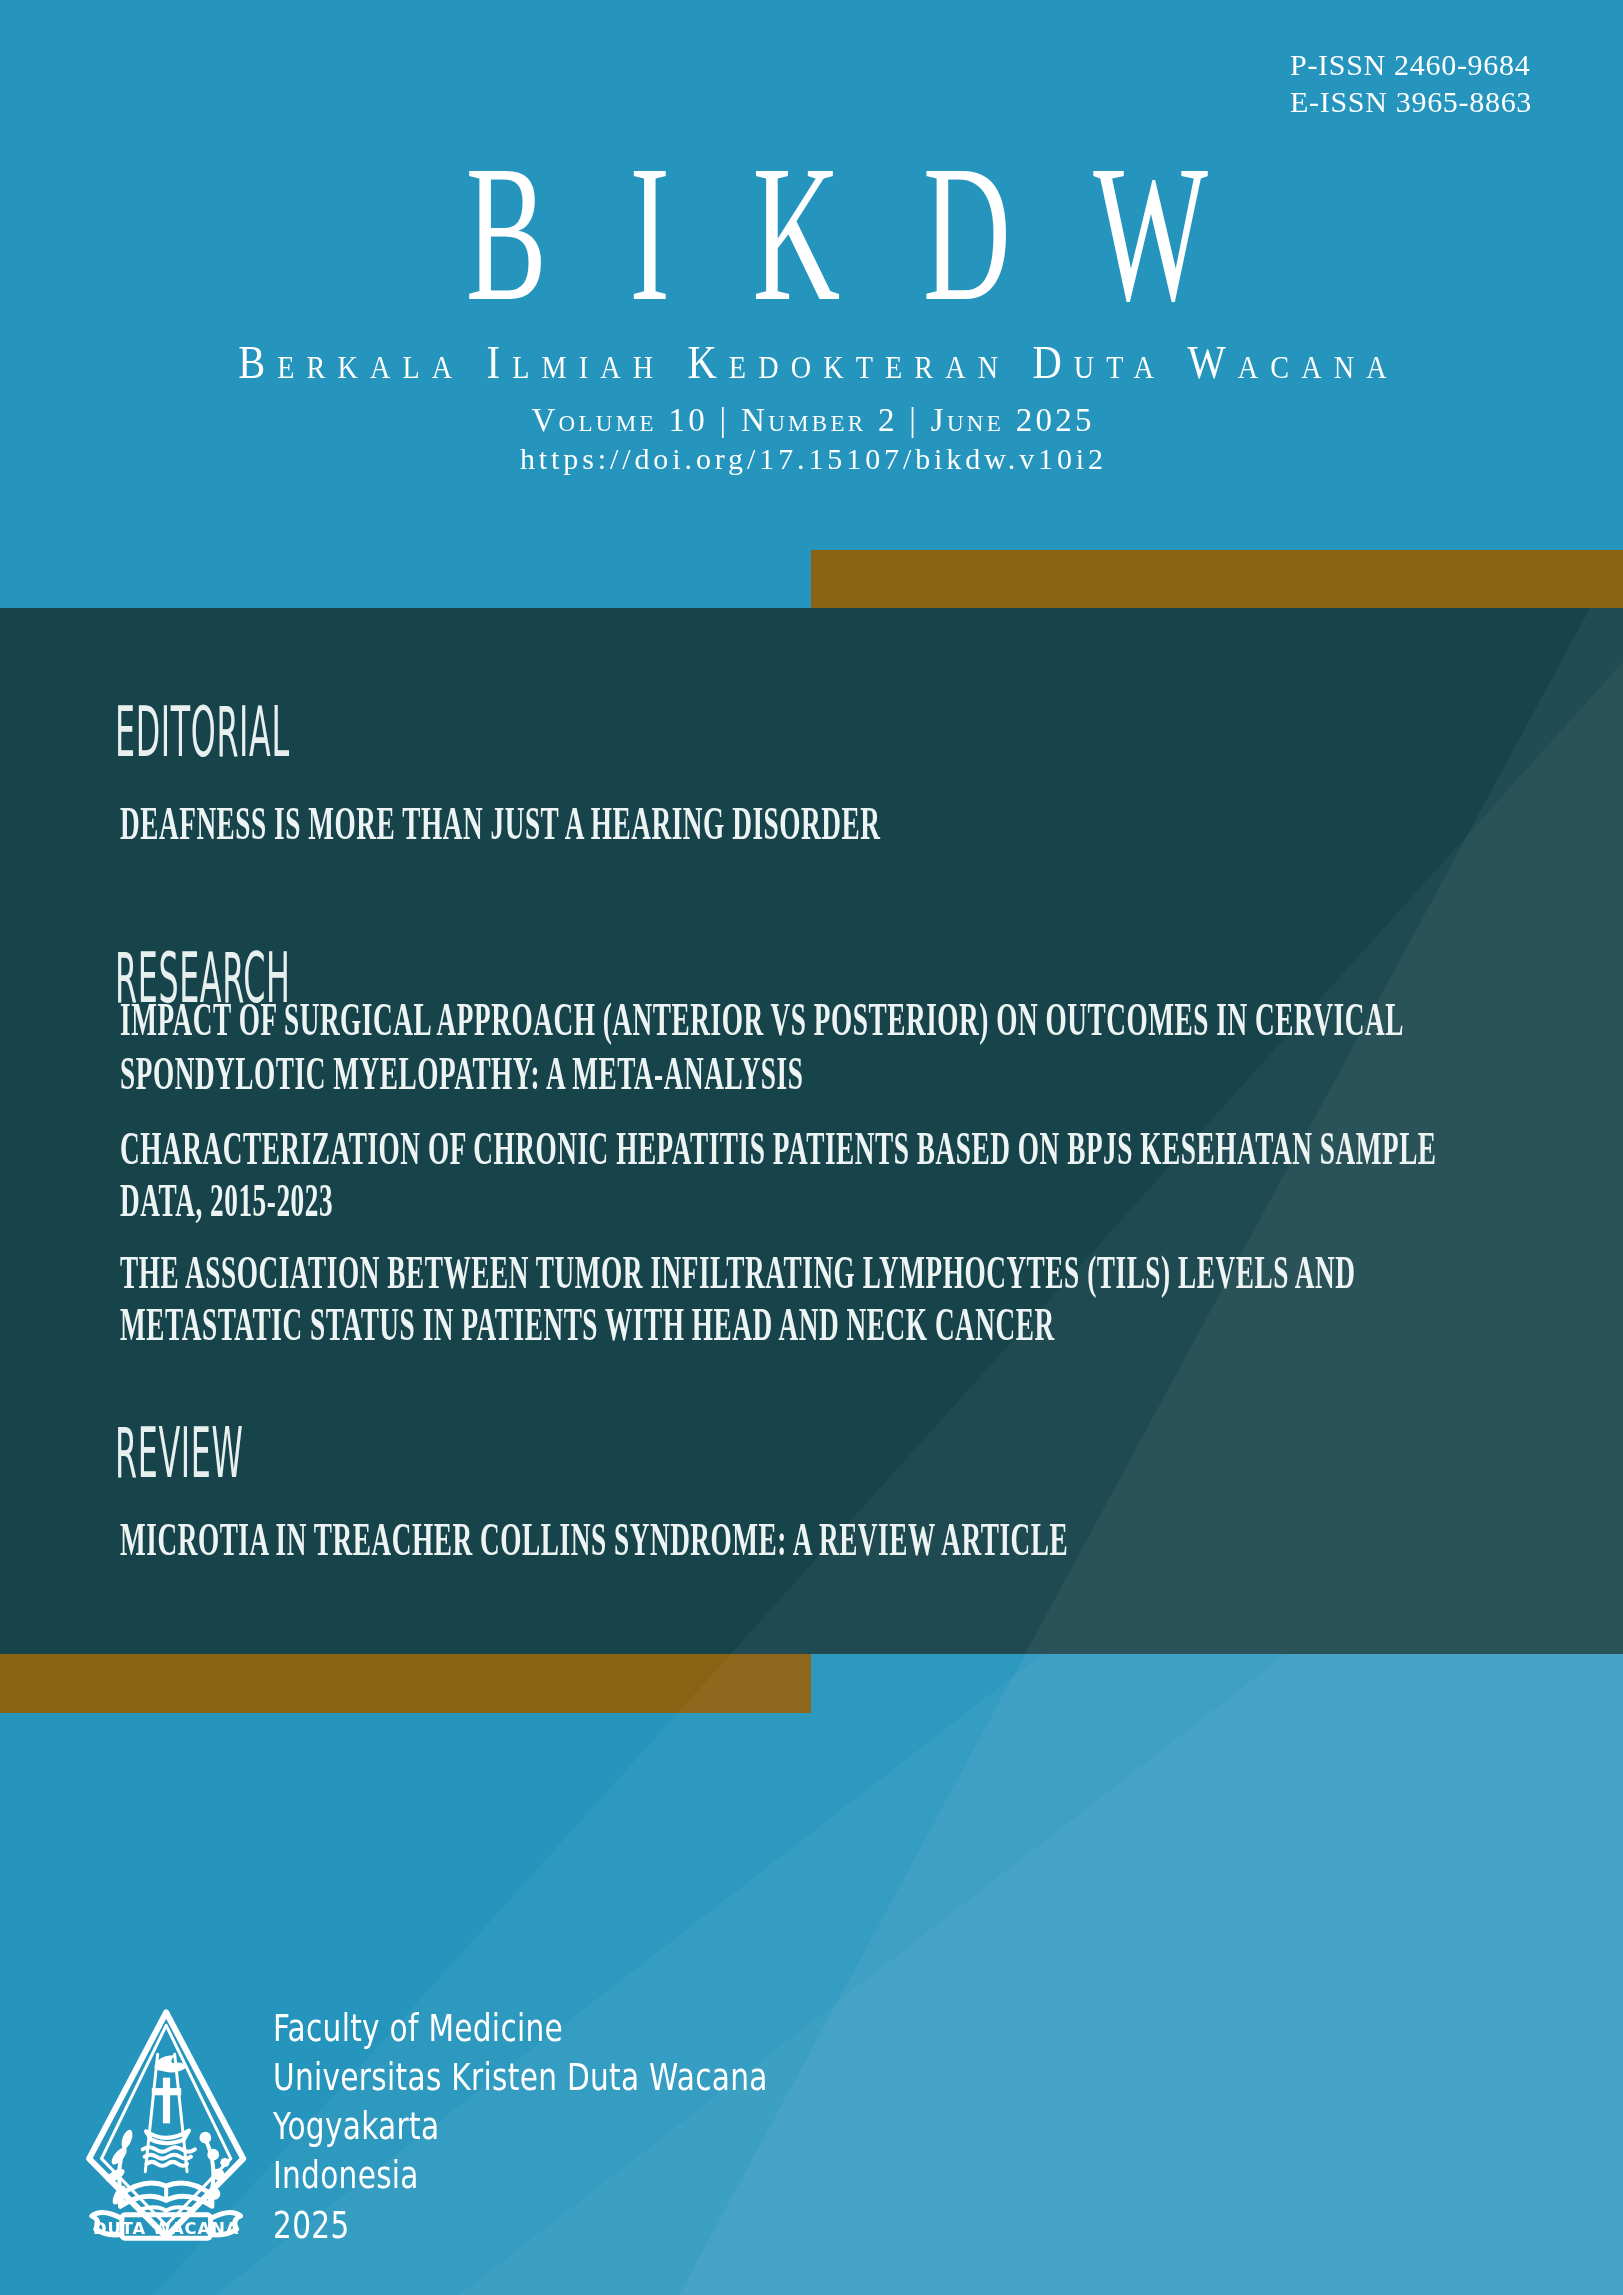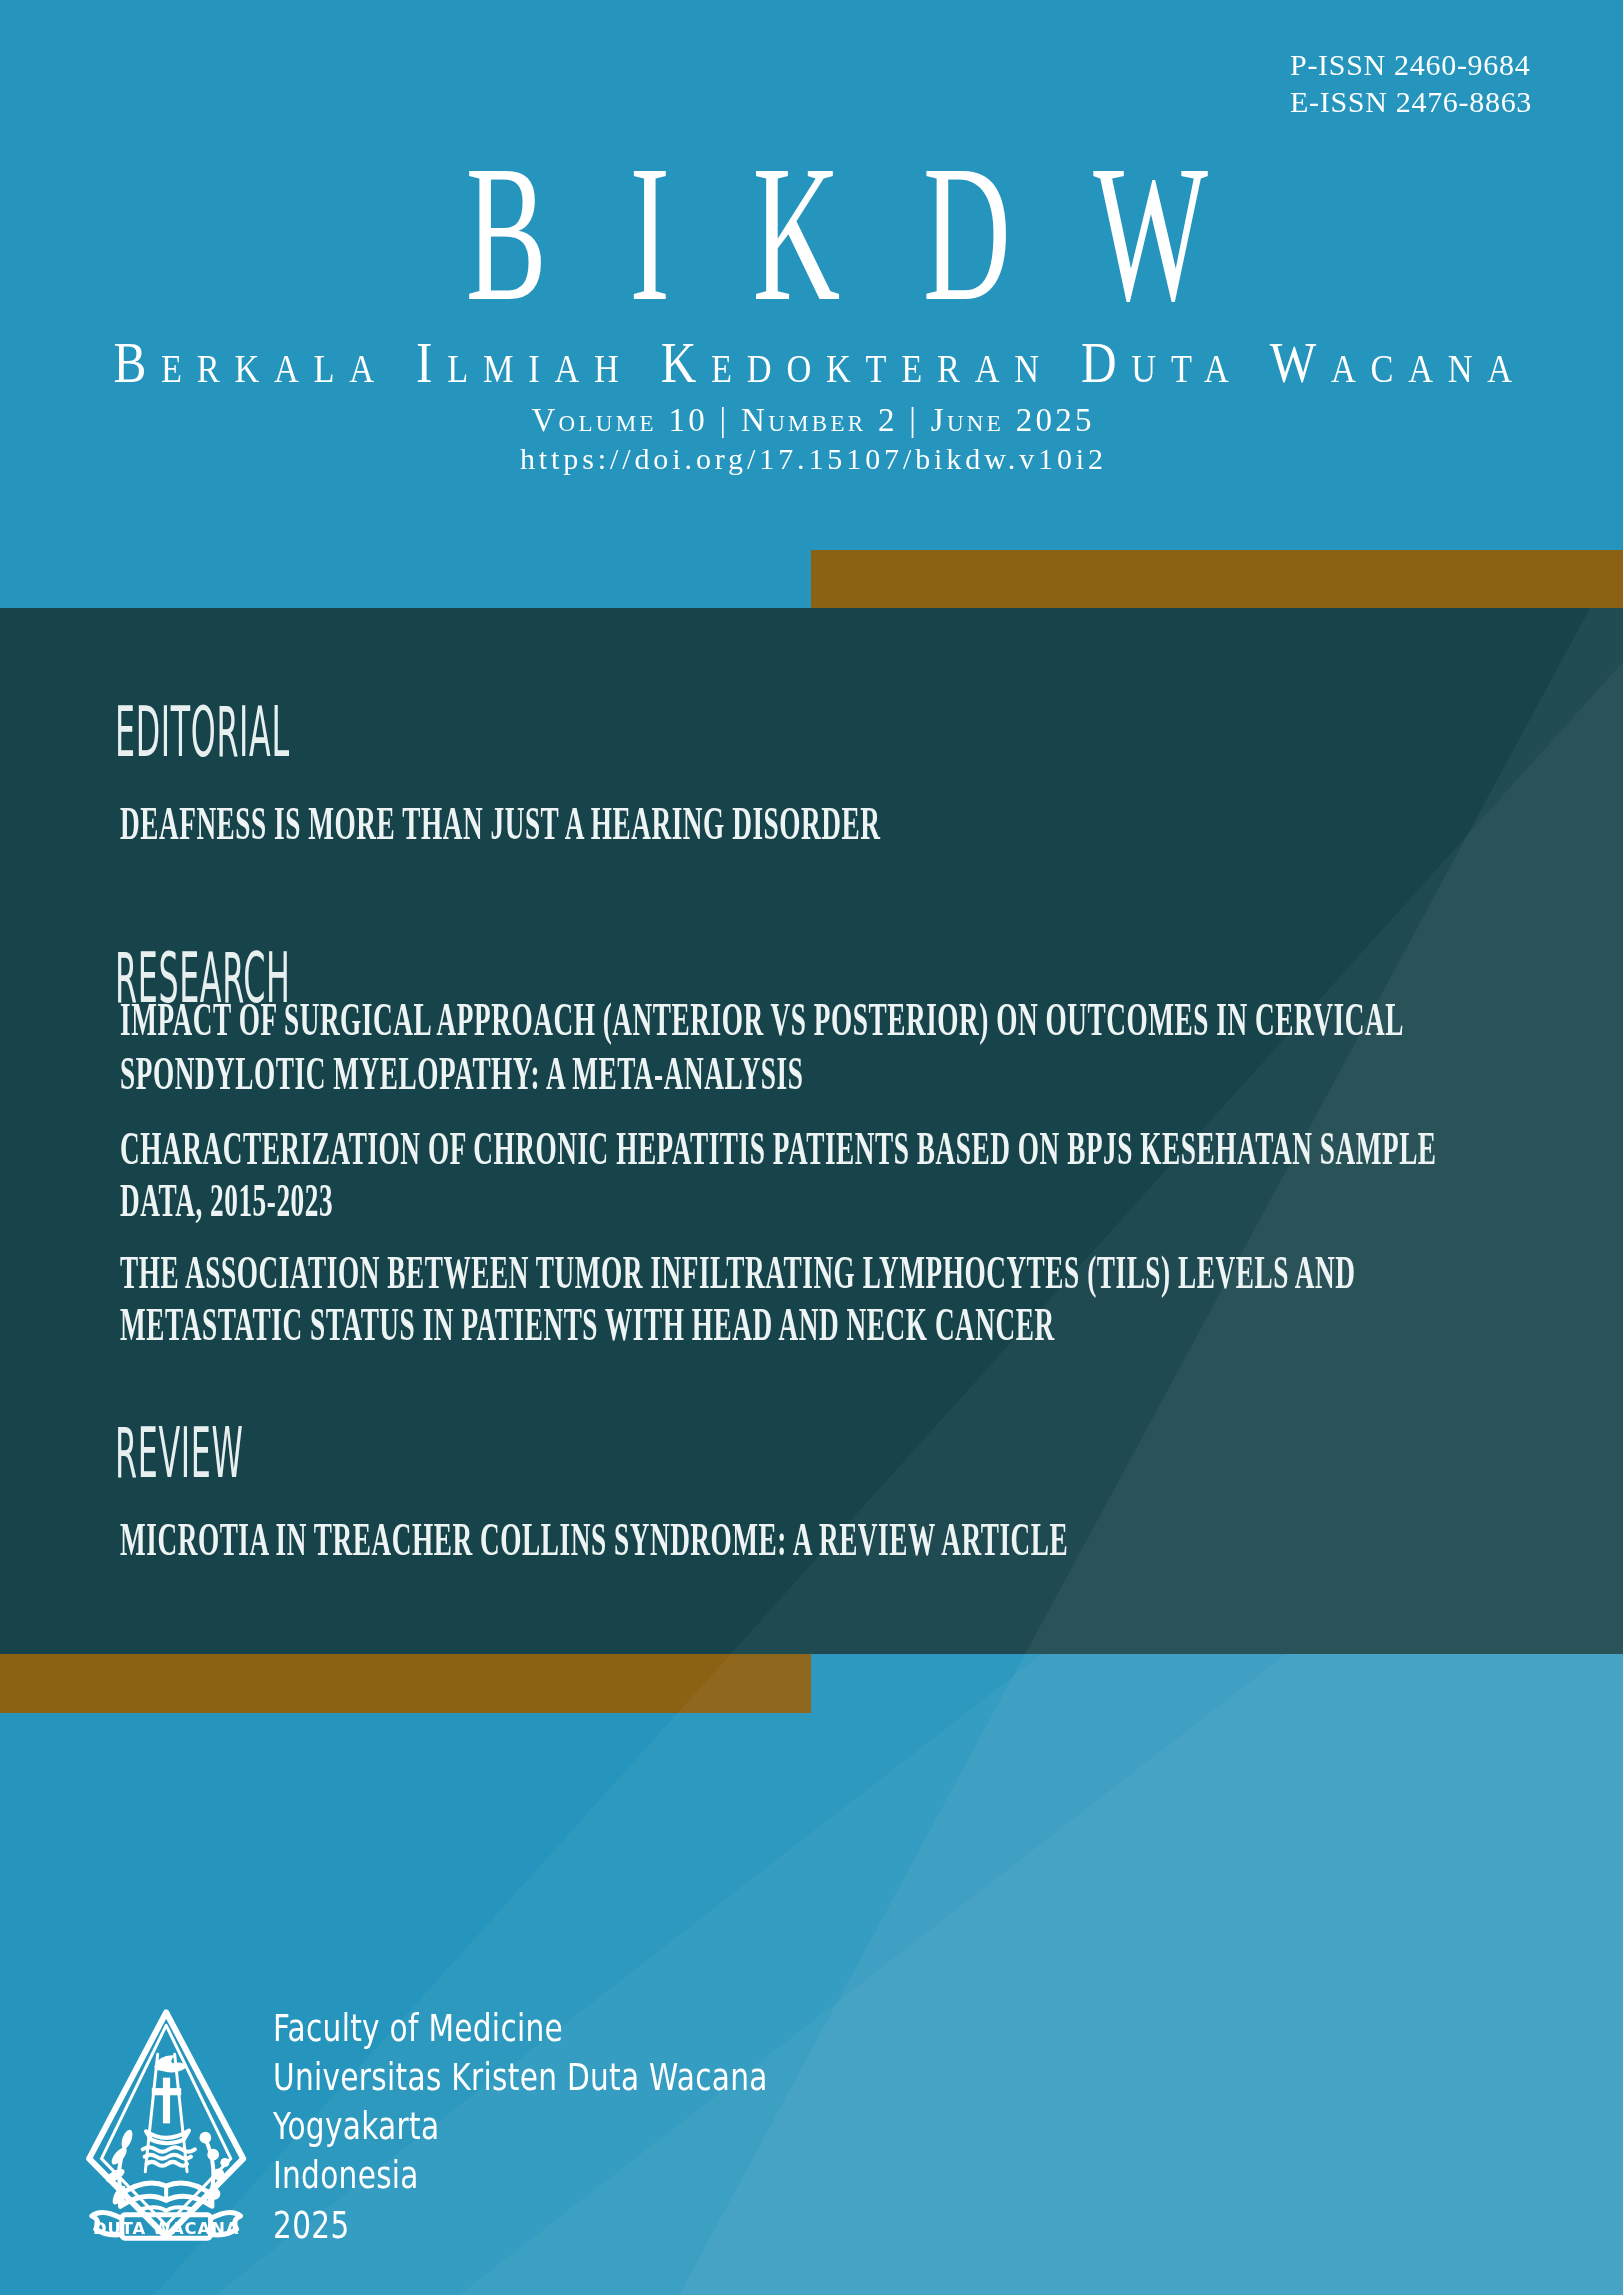--- a/index.html
+++ b/index.html
@@ -20,21 +20,21 @@
   .band{left:0;top:0;width:1623px;height:2295px;background:#ffffff;pointer-events:none;}
   .band.d1{opacity:.05;clip-path:polygon(1590px 608px,1623px 608px,1623px 2295px,679px 2295px);}
   .band.d2{opacity:.04;clip-path:polygon(1623px 662px,1623px 2295px,154px 2295px);}
   .band.l1{opacity:.04;clip-path:polygon(1286px 1654px,1623px 1654px,1623px 2295px,459px 2295px);}
   .band.l2{opacity:.04;clip-path:polygon(1042px 1654px,1623px 1654px,1623px 2295px,215px 2295px);}
 
   
   .issn{left:1290px;top:46px;font-size:30px;line-height:37px;letter-spacing:0.7px;color:#fff;}
   .acronym{top:135px;font-size:196px;line-height:196px;text-align:center;}
   .acronym .sx{letter-spacing:.68em;margin-right:-.68em;transform:scaleX(.62);}
-  .journal-name{top:340px;font-size:56px;line-height:46px;font-variant:small-caps;}
+  .journal-name{top:340px;font-size:46px;line-height:46px;font-variant:small-caps;}
   .journal-name .sx{letter-spacing:.3em;margin-right:-.3em;transform:scaleX(.88);}
   .issue-line{top:404px;font-size:33px;line-height:33px;font-variant:small-caps;}
   .issue-line .sx{letter-spacing:.1em;margin-right:-.1em;}
   .doi-line{top:444px;font-size:30px;line-height:30px;}
   .doi-line .sx{letter-spacing:.13em;margin-right:-.13em;}
   .doi-line a{color:#fff;text-decoration:none;}
 
   
   .toc-heading{left:115px;font-family:"DejaVu Sans","Liberation Sans",sans-serif;
     font-size:69px;line-height:69px;color:#E8EFEF;letter-spacing:.02em;}
@@ -66,21 +66,21 @@
   <div class="abs dark-panel"></div>
   <div class="abs gold-bar-top"></div>
   <div class="abs gold-bar-bottom"></div>
   <div class="abs band d1"></div>
   <div class="abs band d2"></div>
   <div class="abs band l1"></div>
   <div class="abs band l2"></div>
 
   <div class="abs issn nowrap">
     <div>P-ISSN 2460-9684</div>
-    <div>E-ISSN 2476-8863</div>
+    <div>E-ISSN 3965-8863</div>
   </div>
 
   <div class="center-wrap acronym">
     <span class="sx">BIKDW</span>
   </div>
 
   <div class="center-wrap journal-name">
     <span class="sx">Berkala Ilmiah Kedokteran Duta Wacana</span>
   </div>
 

